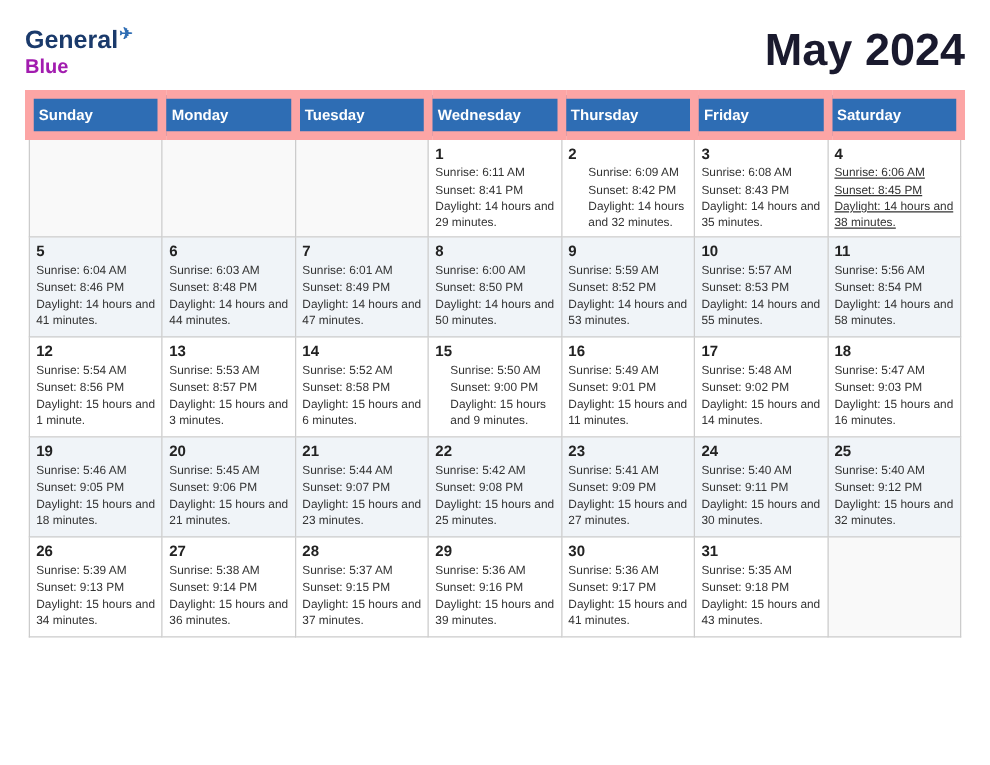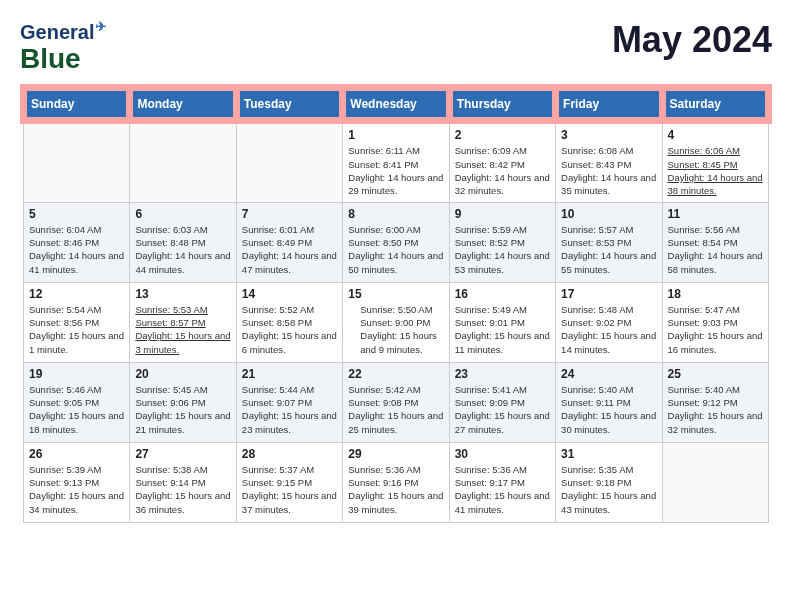--- a/index.html
+++ b/index.html
@@ -84,21 +84,21 @@
 <body>
 
 <div class="header">
   <div class="logo">
     <div>
       <div style="display:flex;align-items:center;">
         <div style="font-size:20px;font-weight:bold;color:#1a3a6b;line-height:1.15;">
           <span>General</span><span style="color:#2e6db4;font-size:13px;vertical-align:super;margin-left:1px;">✈</span>
         </div>
       </div>
-      <div style="font-size:28px;font-weight:bold;color:#14532d;line-height:1.1;">Blue</div>
+      <div style="font-size:16px;font-weight:bold;color:#a21caf;line-height:1.1;">Blue</div>
     </div>
   </div>
   <div class="title-block">
     <div class="month-year">May 2024</div>
   </div>
 </div>
 
 <table>
   <thead>
     <tr id="header-row">
@@ -117,21 +117,21 @@
         <td class="empty-cell"></td>
         <td class="empty-cell"></td>
         <td>
           <div class="day-num">1</div>
           <div class="cell-text" style="white-space: pre-line;">Sunrise: 6:11 AM
 Sunset: 8:41 PM
 Daylight: 14 hours and 29 minutes.</div>
         </td>
         <td>
           <div class="day-num">2</div>
-          <div class="cell-text" style="white-space: pre-line;">Sunrise: 6:09 AM
+          <div class="cell-text" style="white-space: pre-line; margin-left: 16px;">Sunrise: 6:09 AM
 Sunset: 8:42 PM
 Daylight: 14 hours and 32 minutes.</div>
         </td>
         <td>
           <div class="day-num">3</div>
           <div class="cell-text" style="white-space: pre-line;">Sunrise: 6:08 AM
 Sunset: 8:43 PM
 Daylight: 14 hours and 35 minutes.</div>
         </td>
         <td>
@@ -187,21 +187,21 @@
       </tr>
       <tr>
         <td>
           <div class="day-num">12</div>
           <div class="cell-text" style="white-space: pre-line;">Sunrise: 5:54 AM
 Sunset: 8:56 PM
 Daylight: 15 hours and 1 minute.</div>
         </td>
         <td>
           <div class="day-num">13</div>
-          <div class="cell-text" style="white-space: pre-line; text-decoration: underline;">Sunrise: 5:53 AM
+          <div class="cell-text" style="white-space: pre-line;">Sunrise: 5:53 AM
 Sunset: 8:57 PM
 Daylight: 15 hours and 3 minutes.</div>
         </td>
         <td>
           <div class="day-num">14</div>
           <div class="cell-text" style="white-space: pre-line;">Sunrise: 5:52 AM
 Sunset: 8:58 PM
 Daylight: 15 hours and 6 minutes.</div>
         </td>
         <td>

